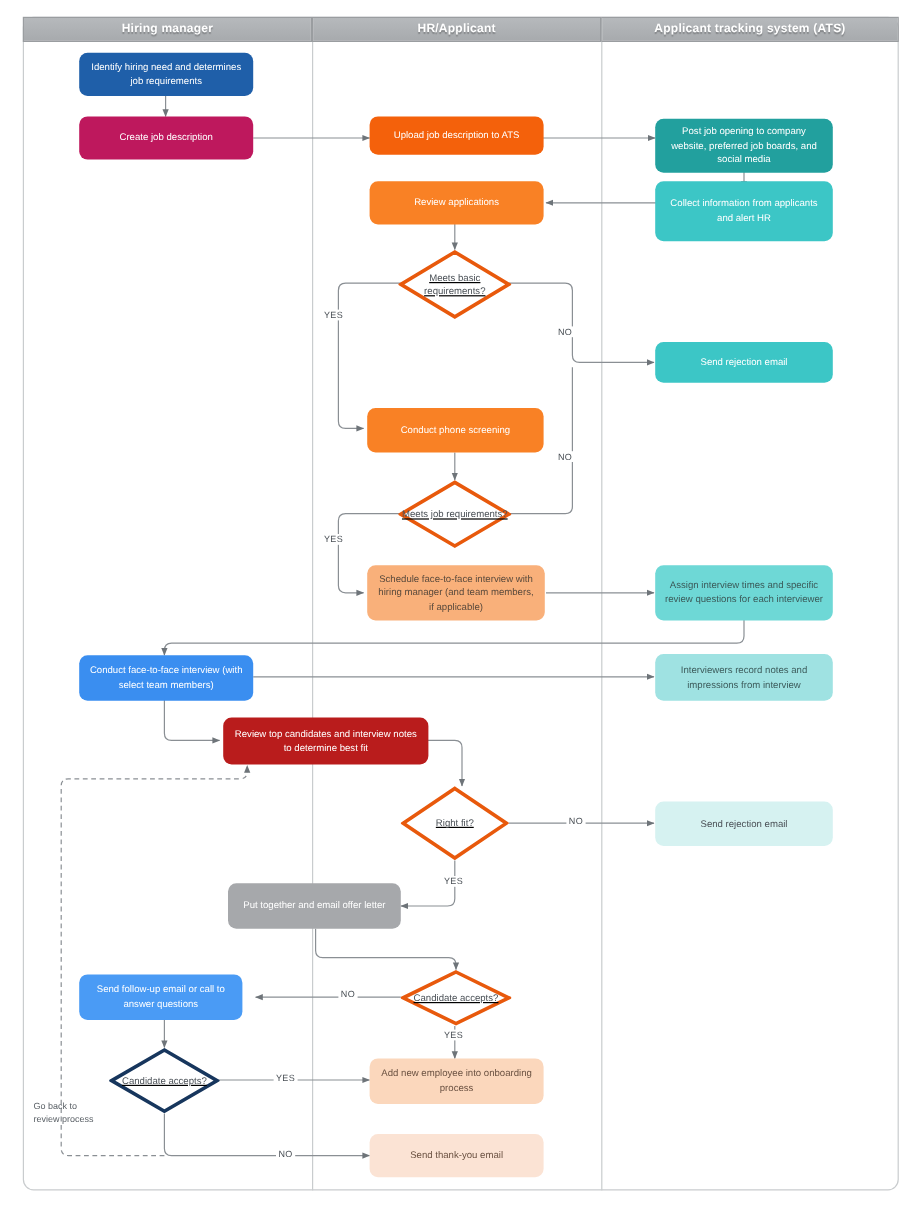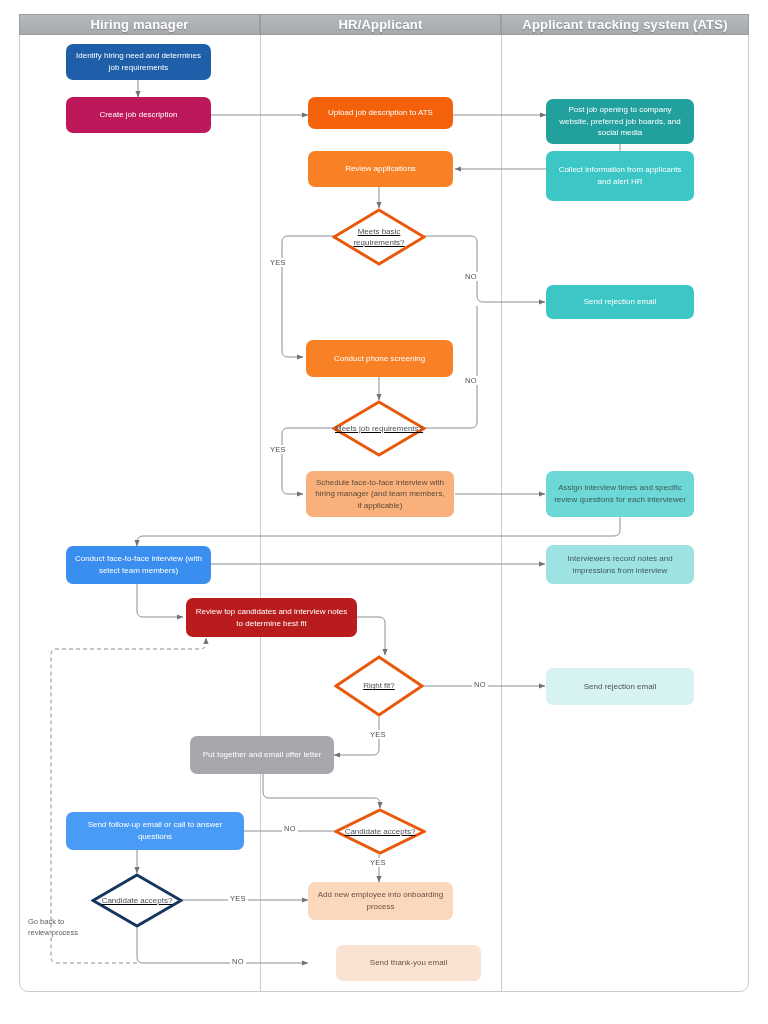--- a/index.html
+++ b/index.html
@@ -29,21 +29,21 @@
     box-sizing: border-box;
   }
   .lane-header {
     position: absolute;
     top: 14px;
     height: 21px;
     background: linear-gradient(180deg, #b6b9bc 0%, #a7aaad 100%);
     border: 1px solid #9a9da0;
     box-sizing: border-box;
     color: #ffffff;
-    font-size: 13px;
+    font-size: 10px;
     font-weight: bold;
     display: flex;
     align-items: center;
     justify-content: center;
     letter-spacing: 0.2px;
     text-shadow: 0 1px 1px rgba(0,0,0,0.25);
   }
   .lane-divider {
     position: absolute;
     top: 35px;
@@ -270,36 +270,36 @@
     <span>Put together and email offer letter</span>
   </div>
 
   <div class="diamond-wrap" style="left:334px; top:808px; width:92px; height:47px;">
     <svg width="92" height="47" viewBox="0 0 92 47" xmlns="http://www.w3.org/2000/svg">
       <polygon points="46,2 90,23.5 46,45 2,23.5" fill="#ffffff" stroke="#e8590c" stroke-width="3"></polygon>
     </svg>
     <span class="diamond-label">Candidate accepts?</span>
   </div>
 
-  <div class="node" style="left:66px; top:812px; width:178px; height:38px; background:#4a9bf5;">
+  <div class="node" style="left:66px; top:812px; width:136px; height:38px; background:#4a9bf5;">
     <span>Send follow-up email or call to answer questions</span>
   </div>
 
   <div class="diamond-wrap" style="left:91px; top:873px; width:92px; height:55px;">
     <svg width="92" height="55" viewBox="0 0 92 55" xmlns="http://www.w3.org/2000/svg">
       <polygon points="46,2 90,27.5 46,53 2,27.5" fill="#ffffff" stroke="#17365d" stroke-width="3"></polygon>
     </svg>
     <span class="diamond-label">Candidate accepts?</span>
   </div>
 
   <div class="node" style="left:308px; top:882px; width:145px; height:38px; background:#fbd7bc; color:#6b5242;">
     <span>Add new employee into onboarding process</span>
   </div>
 
-  <div class="node" style="left:308px; top:945px; width:145px; height:36px; background:#fbe3d4; color:#6b5242;margin-left:28px;">
+  <div class="node" style="left:308px; top:945px; width:145px; height:36px; background:#fbe3d4; color:#6b5242;">
     <span>Send thank-you email</span>
   </div>
 
   <div class="edge-label" style="left:268px; top:258px;">YES</div>
   <div class="edge-label" style="left:463px; top:272px;">NO</div>
   <div class="edge-label" style="left:268px; top:445px;">YES</div>
   <div class="edge-label" style="left:463px; top:376px;">NO</div>
   <div class="edge-label" style="left:472px; top:680px;">NO</div>
   <div class="edge-label" style="left:368px; top:730px;">YES</div>
   <div class="edge-label" style="left:282px; top:824px;">NO</div>

